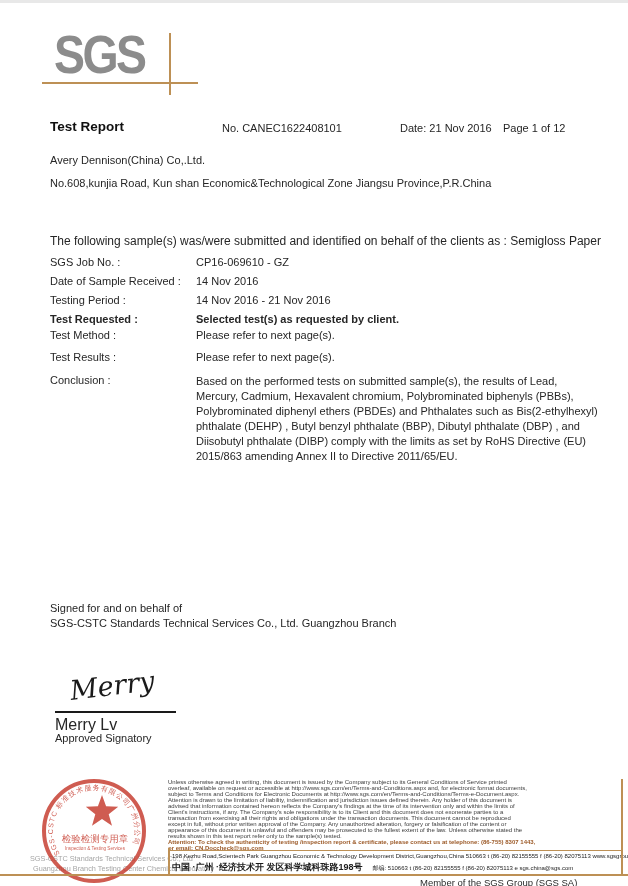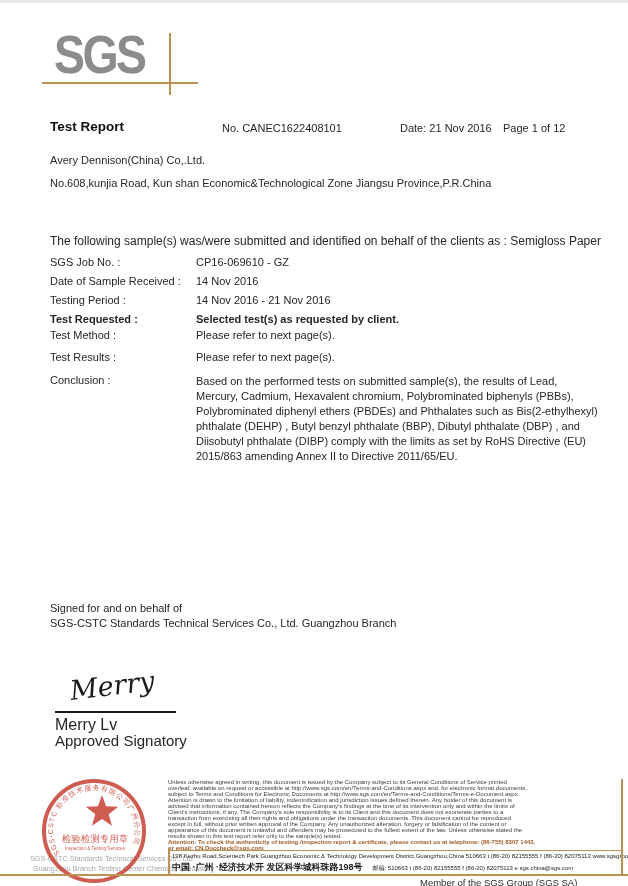--- a/index.html
+++ b/index.html
@@ -36,21 +36,21 @@
 
   .sig-for1 { left:50px; top:599px; font-size:11px; }
   .sig-for2 { left:50px; top:614px; font-size:11px;text-align:right; }
   .sig-script {
     left:72px; top:672px; font-size:27px; color:#1a1a1a;
     font-family:"DejaVu Serif", serif; font-style:italic;
     transform:rotate(-7deg); transform-origin:left bottom;
   }
   .sig-line  { left:55px; top:708px; width:121px; height:1.5px; background:#1a1a1a; }
   .sig-name  { left:55px; top:713px; font-size:16px; }
-  .sig-title { left:55px; top:729px; font-size:15px; }
+  .sig-title { left:55px; top:729px; font-size:11px; }
 
   
   .stamp-svg { left:30px; top:770px; width:126px; height:114px; }
   .gray1 { left:30px; top:851px; font-size:7.3px; color:#a6a6a6; white-space:nowrap; }
   .gray2 { left:33px; top:861px; font-size:7.3px; color:#a6a6a6; white-space:nowrap; }
 
   .fineprint { left:168px; top:776px; width:452px; font-size:6px; line-height:6px; color:#3d3d3d; }
   .fineprint div { white-space:nowrap; overflow:hidden; }
   .attention { left:168px; top:836px; width:452px; font-size:6px; line-height:6px;
                color:#9c5a28; font-weight:bold; }

